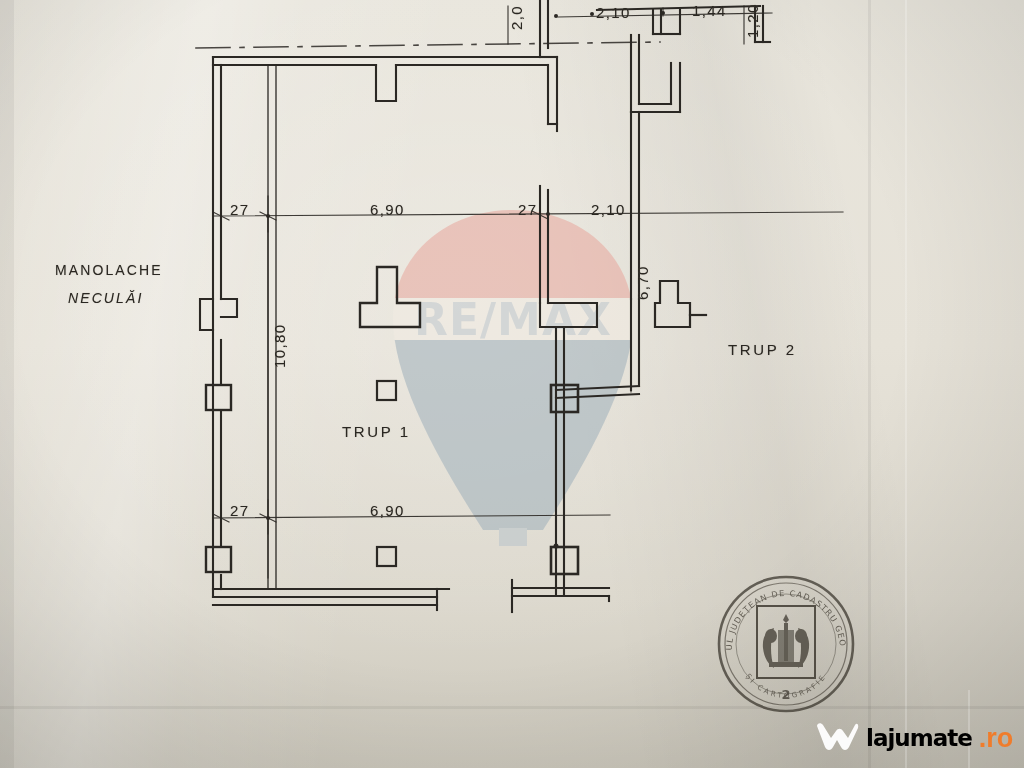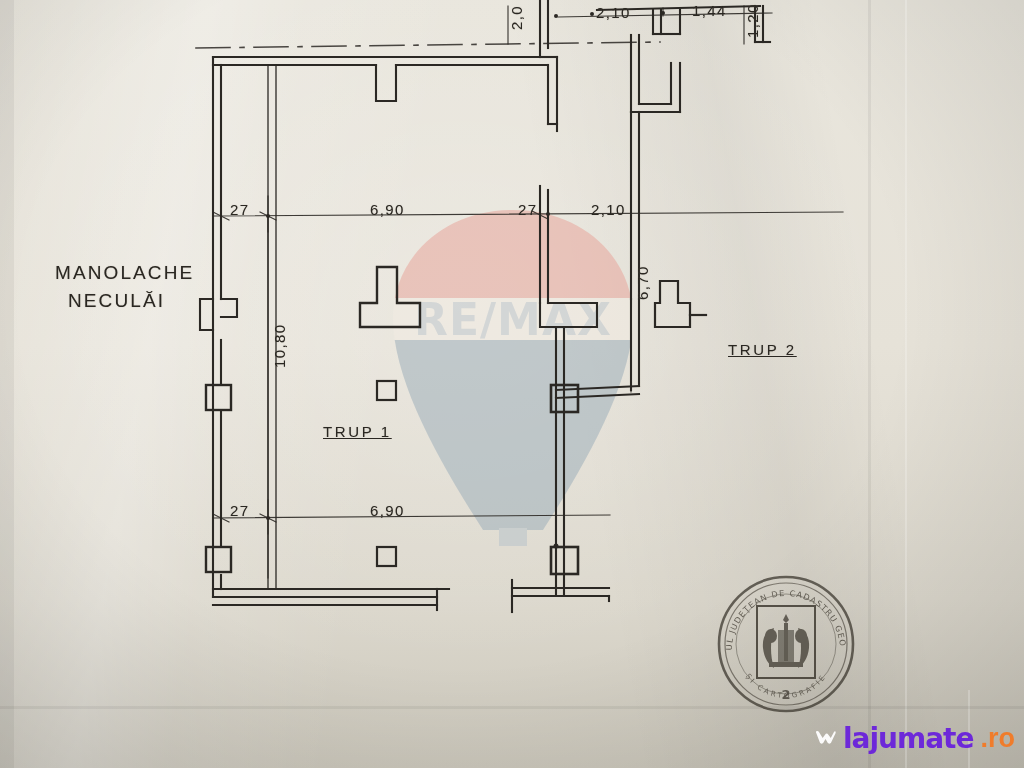--- a/index.html
+++ b/index.html
@@ -31,38 +31,38 @@
   
   #remax-wm{
     position:absolute;left:383px;top:210px;width:260px;height:390px;
     opacity:.55;pointer-events:none;
   }
   #lajumate{
     position:absolute;left:815px;top:716px;width:200px;height:44px;
     display:flex;align-items:center;gap:7px;pointer-events:none;
   }
   #lajumate .wordmark{
-    font-size:28px;font-weight:bold;color:#6d28d9;letter-spacing:-1px;
+    font-size:23px;font-weight:bold;color:#000000;letter-spacing:-1px;
     font-family:"DejaVu Sans",sans-serif;
   }
   #lajumate .tld{color:#f07c2b;font-size:27px;font-weight:bold;}
 
   
   #drawing{position:absolute;inset:0;}
 
   
   .lbl{
     position:absolute;
     color:#2a2722;
     font-family:"Liberation Sans",sans-serif;
     white-space:pre;
     text-shadow:0 0 1px rgba(120,112,98,.45);
   }
-  .lbl.owner{font-size:19px;letter-spacing:2.1px;}
-  .lbl.trup{font-size:15px;letter-spacing:2.6px;font-weight:500;text-decoration:underline;}
+  .lbl.owner{font-size:14px;letter-spacing:2.1px;}
+  .lbl.trup{font-size:15px;letter-spacing:2.6px;font-weight:500;}
   .lbl.dim{font-size:15px;letter-spacing:1.4px;}
   .lbl.vert{transform-origin:0 0;transform:rotate(-90deg);}
 
   
   #stamp{position:absolute;left:712px;top:570px;width:148px;height:148px;opacity:.82;}
 </style>
 </head>
 <body>
 
 <div id="page">
@@ -249,23 +249,23 @@
         <circle cx="556" cy="16" r="2"></circle>
         <circle cx="268" cy="216" r="2"></circle>
         <circle cx="548" cy="214" r="2"></circle>
         <circle cx="268" cy="518" r="2"></circle>
         <circle cx="556" cy="546" r="2.5"></circle>
       </g>
     </g>
   </svg>
 
   <div class="lbl owner" style="left:55px;top:262px;">MANOLACHE</div>
-  <div class="lbl owner" style="left:68px;top:290px;">NECULĂI</div>
-
-  <div class="lbl trup" style="left:323px;top:423px;">TRUP 1</div>
+  <div class="lbl owner" style="left:68px;top:290px;font-style:italic;">NECULĂI</div>
+
+  <div class="lbl trup" style="left:342px;top:423px;">TRUP 1</div>
   <div class="lbl trup" style="left:728px;top:341px;">TRUP 2</div>
 
   <div class="lbl dim" style="left:596px;top:4px;">2,10</div>
   <div class="lbl dim" style="left:692px;top:2px;">1,44</div>
   <div class="lbl dim" style="left:230px;top:201px;">27</div>
   <div class="lbl dim" style="left:370px;top:201px;">6,90</div>
   <div class="lbl dim" style="left:518px;top:201px;">27</div>
   <div class="lbl dim" style="left:591px;top:201px;">2,10</div>
   <div class="lbl dim" style="left:230px;top:502px;">27</div>
   <div class="lbl dim" style="left:370px;top:502px;">6,90</div>

